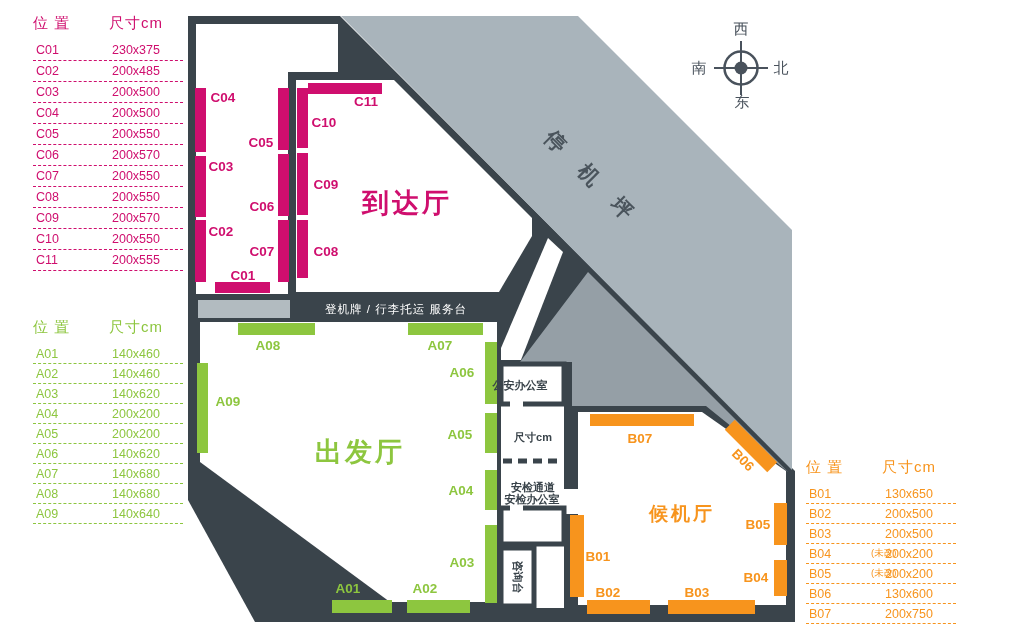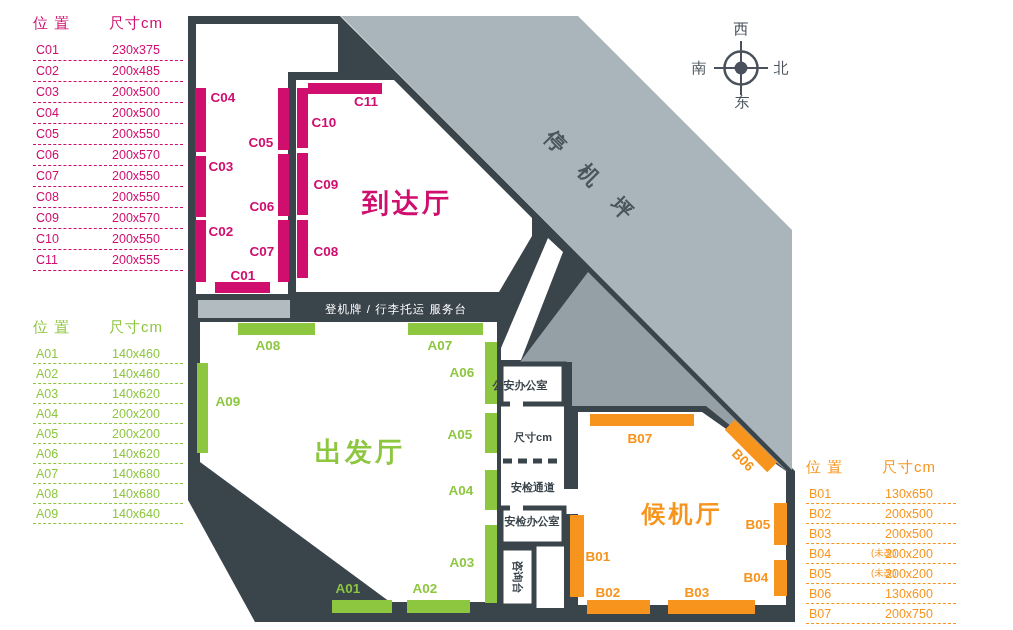--- a/index.html
+++ b/index.html
@@ -16,21 +16,21 @@
   .legend-c{color:#cf0e6e;}   .legend-c .lrow{height:20px;}
   .legend-a{color:#8dc63f;}   .legend-a .lrow{height:19px;}
   .legend-b{color:#f7941d;}   .legend-b .lrow{height:19px;}
   
   .mk{position:absolute;transform:translate(-50%,-50%);font-weight:bold;font-size:13.5px;white-space:nowrap;}
   .mk-c{color:#cf0e6e;} .mk-a{color:#8dc63f;} .mk-b{color:#f7941d;}
   .mk-rot45{transform:translate(-50%,-50%) rotate(45deg);}
   .hall{position:absolute;transform:translate(-50%,-50%);font-weight:bold;font-size:27px;letter-spacing:3px;white-space:nowrap;}
   .hall-arrival{color:#cf0e6e;}
   .hall-departure{color:#8dc63f;}
-  .hall-waiting{color:#f7941d;font-size:24px;}
+  .hall-waiting{color:#f7941d;font-size:19px;}
   .apron-label{position:absolute;left:598px;top:184px;transform:translate(-50%,-50%) rotate(45deg);color:#4a545c;font-size:21px;font-weight:bold;letter-spacing:26px;white-space:nowrap;}
   .room-label{position:absolute;transform:translate(-50%,-50%);font-size:11px;font-weight:bold;color:#39434a;white-space:nowrap;}
   .room-label-v{transform:translate(-50%,-50%) rotate(90deg);}
   .svc-label{position:absolute;left:396px;top:309px;transform:translate(-50%,-50%);color:#fff;font-size:11.5px;font-weight:normal;letter-spacing:1px;white-space:nowrap;}
   .compass-label{position:absolute;transform:translate(-50%,-50%);color:#49525c;font-size:15px;white-space:nowrap;}
 </style>
 </head>
 <body>
 
 <div id="stage">
@@ -278,21 +278,21 @@
 
   <div class="apron-label">停机坪</div>
   <div class="hall hall-departure" style="left:360px;top:452px">出发厅</div>
   <div class="hall hall-arrival" style="left:407px;top:203px">到达厅</div>
   <div class="hall hall-waiting" style="left:682px;top:514px">候机厅</div>
 
   <div class="svc-label">登机牌 / 行李托运 服务台</div>
   <div class="room-label" style="left:520px;top:385px">公安办公室</div>
   <div class="room-label" style="left:533px;top:437px">尺寸cm</div>
   <div class="room-label" style="left:533px;top:487px">安检通道</div>
-  <div class="room-label" style="left:532px;top:521px">安检办公室</div>
+  <div class="room-label" style="left:532px;top:499px">安检办公室</div>
   <div class="room-label room-label-v" style="left:517px;top:577px">咨询台</div>
 
   <div class="mk mk-c" style="left:243px;top:275px">C01</div>
   <div class="mk mk-c" style="left:221px;top:231px">C02</div>
   <div class="mk mk-c" style="left:221px;top:166px">C03</div>
   <div class="mk mk-c" style="left:223px;top:97px">C04</div>
   <div class="mk mk-c" style="left:261px;top:142px">C05</div>
   <div class="mk mk-c" style="left:262px;top:206px">C06</div>
   <div class="mk mk-c" style="left:262px;top:251px">C07</div>
   <div class="mk mk-c" style="left:326px;top:251px">C08</div>

